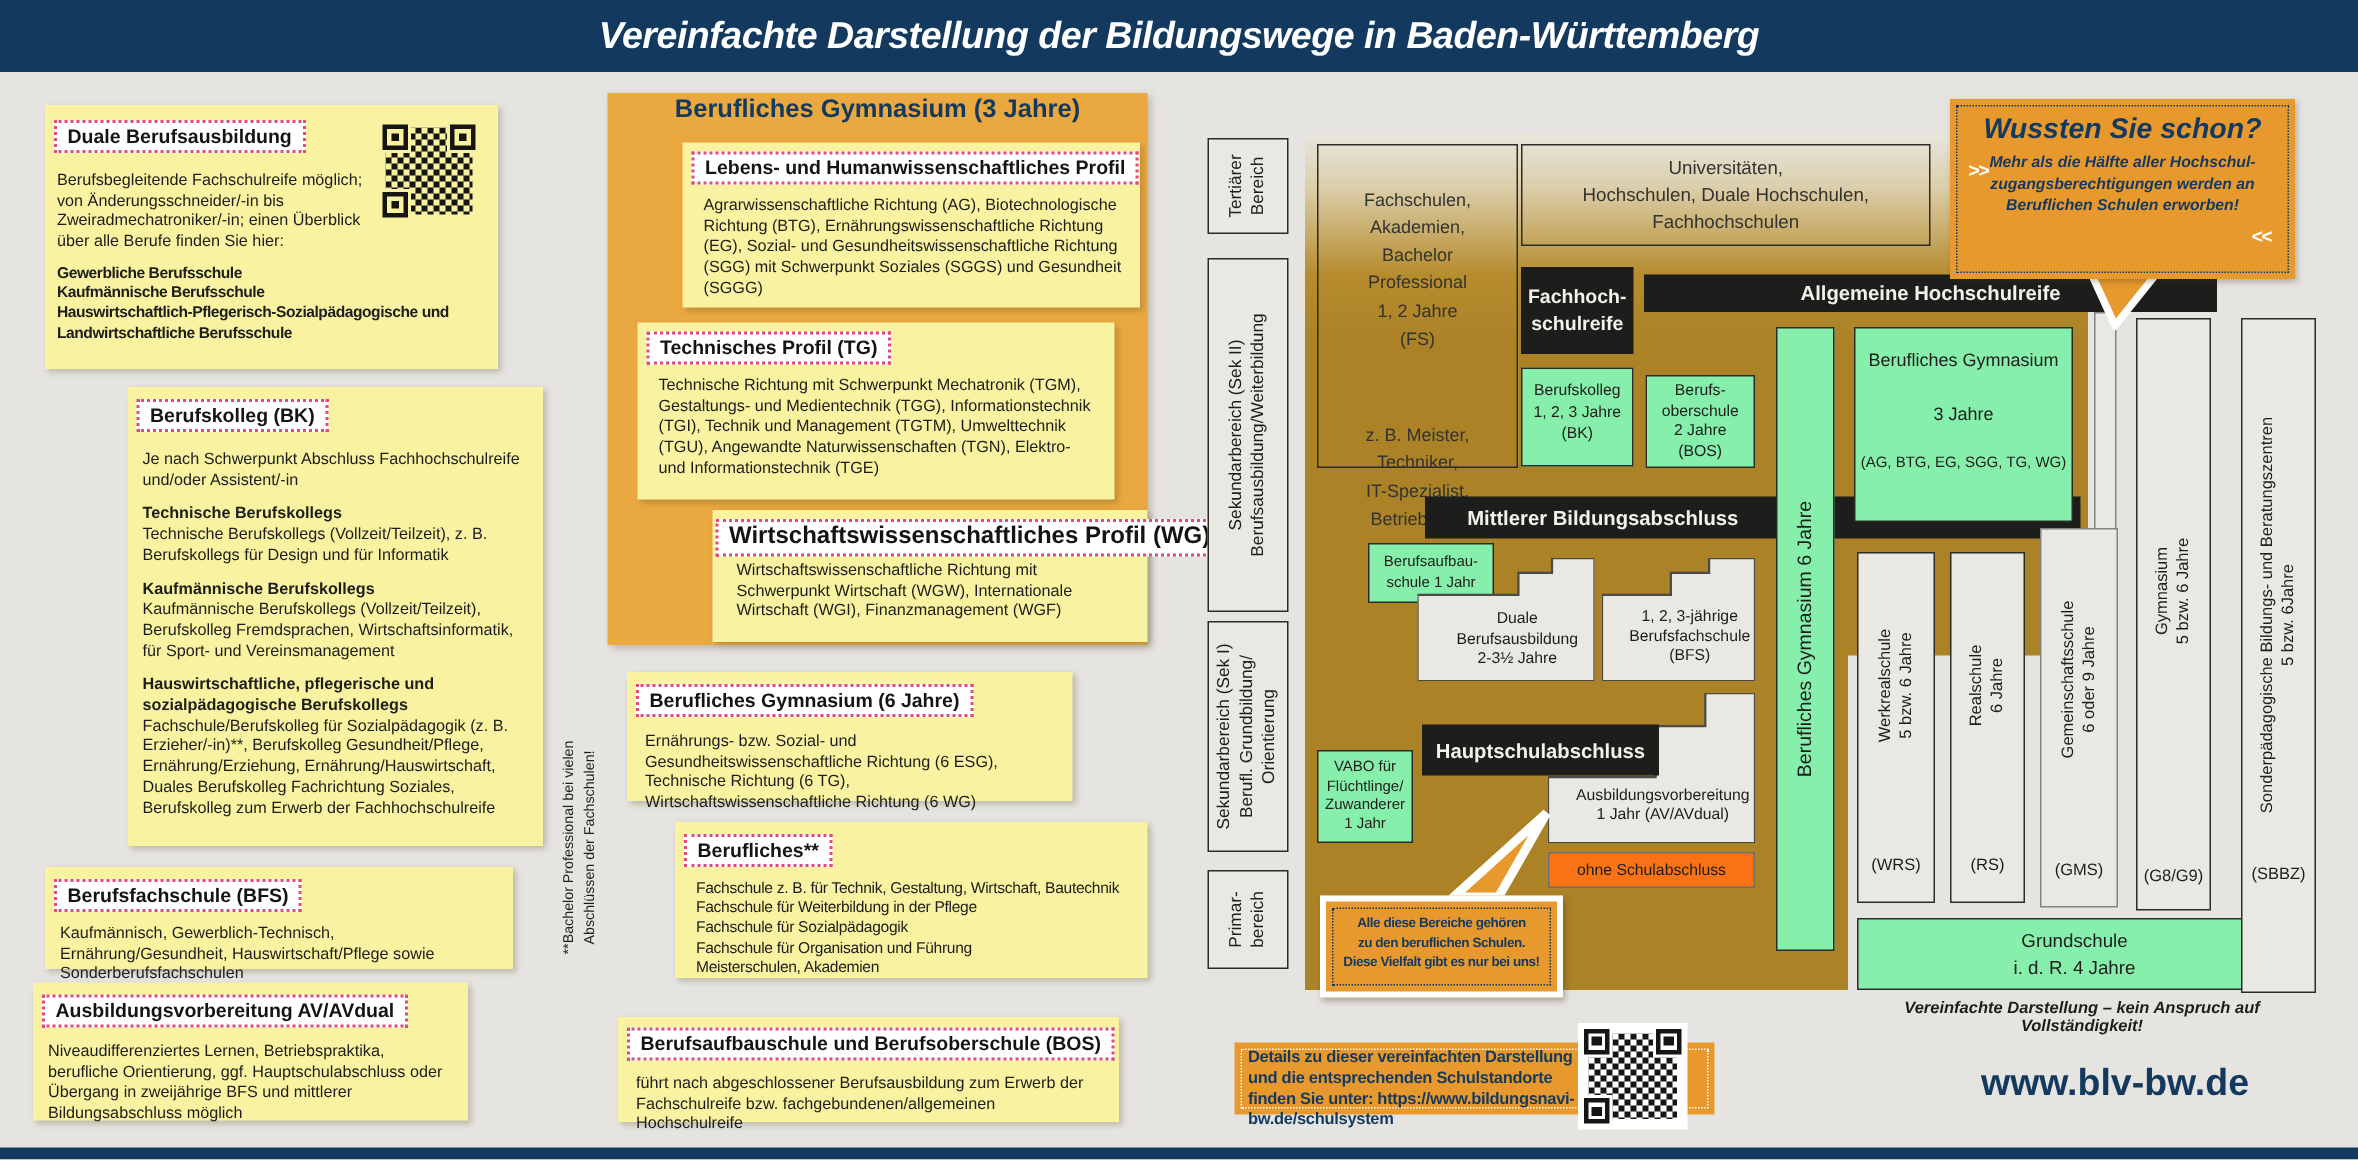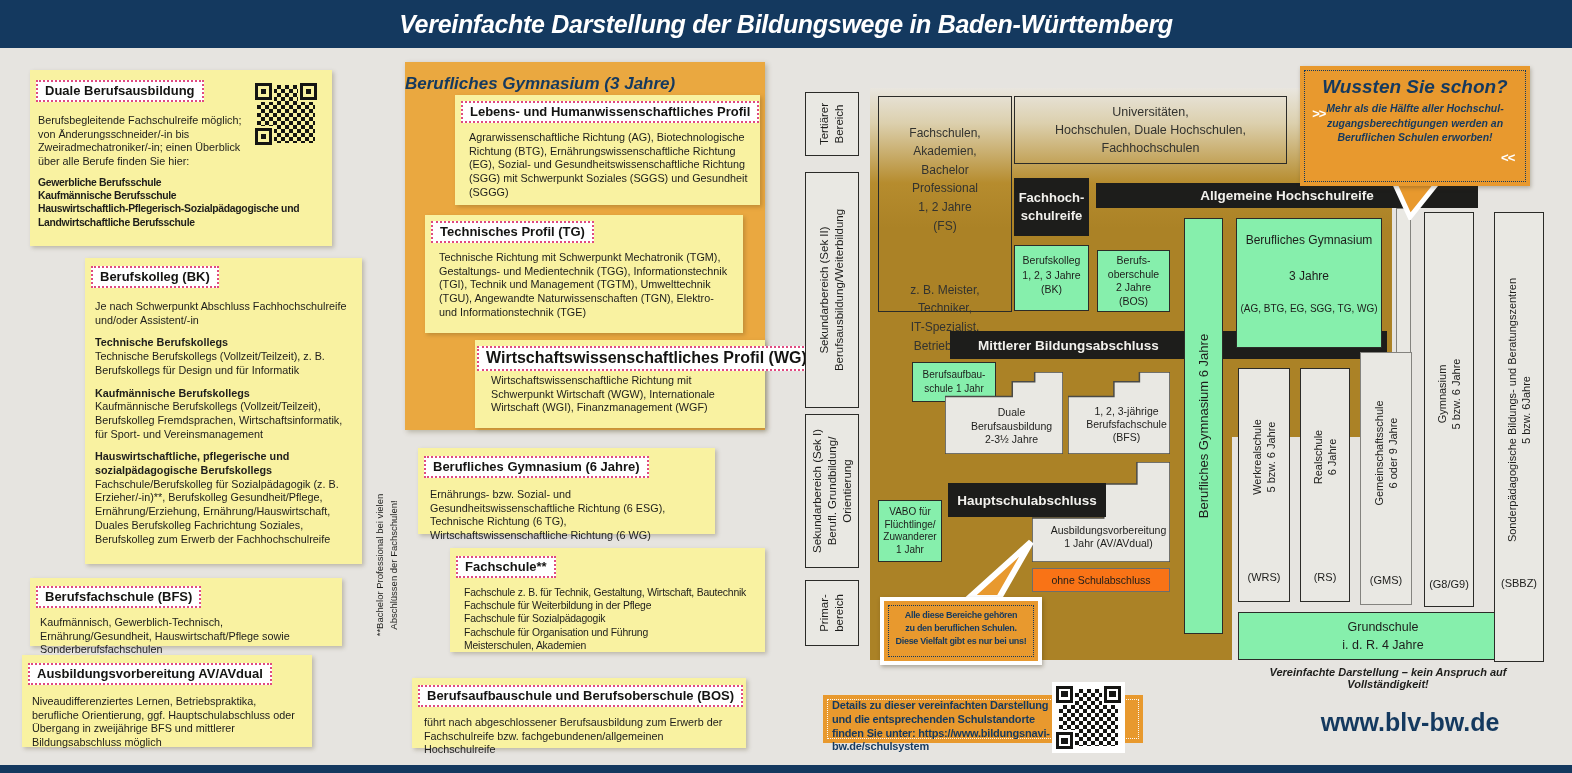--- a/index.html
+++ b/index.html
@@ -14,22 +14,22 @@
   .ylw{background:#f9f2a1;box-shadow:2px 2px 4px rgba(80,70,30,.28);}
   .chip{display:inline-block;background:#fff;border:2px dotted #e04a80;padding:1px 7px 2px;
         font-weight:700;font-size:13px;color:#141412;white-space:nowrap;}
   .body{font-size:10.8px;line-height:1.27;color:#1d1d1b;}
   .bold{font-weight:700;}
   .pre{white-space:pre-line;}
   .m0{margin:0;}
   .mb{margin:0 0 9px 0;}
   
   .panel{background:#eaa840;box-shadow:2px 2px 5px rgba(80,70,30,.3);}
-  .panel .ph{position:absolute;left:0;top:12px;width:100%;text-align:left;color:#14395f;
-             font-size:17px;font-weight:700;font-style:italic;}
+  .panel .ph{position:absolute;left:0;top:1px;width:100%;text-align:center;color:#14395f;
+             font-size:17px;font-weight:700;}
   
   .gold{background:linear-gradient(180deg,#e9e6df 0px,#dcd0ae 35px,#b68c2e 95px,#ab8226 140px,#ab8226 100%);
         clip-path:polygon(0 0,522px 0,522px 349px,362px 349px,362px 572px,0 572px);}
   .lightbox{background:#86efac;border:1.5px solid #2b2b28;}
   .blackbar{background:#1d1d1b;color:#f2f1ed;font-weight:700;display:flex;align-items:center;justify-content:center;}
   .tbox{border:1.5px solid #2b2b28;color:#33332f;}
   .ctr{text-align:center;}
   .lvl{background:#e9e8e3;border:1.5px solid #2b2b28;}
   .vtext{position:absolute;left:50%;top:50%;transform:translate(-50%,-50%) rotate(-90deg);
          text-align:center;white-space:pre-line;line-height:1.3;}
@@ -125,21 +125,21 @@
     <div class="chip" style="position:absolute;left:2px;top:6px;font-size:16px">Wirtschaftswissenschaftliches Profil (WG)</div>
     <div class="abs body" style="left:16px;top:34px;width:262px">Wirtschaftswissenschaftliche Richtung mit Schwerpunkt Wirtschaft (WGW), Internationale Wirtschaft (WGI), Finanzmanagement (WGF)</div>
   </div>
 
   <div class="abs ylw" style="left:418px;top:448px;width:297px;height:86px">
     <div class="chip" style="position:absolute;left:6px;top:8px">Berufliches Gymnasium (6 Jahre)</div>
     <div class="abs body" style="left:12px;top:40px;width:276px">Ernährungs- bzw. Sozial- und Gesundheitswissenschaftliche Richtung (6 ESG), Technische Richtung (6 TG), Wirtschaftswissenschaftliche Richtung (6 WG)</div>
   </div>
 
   <div class="abs ylw" style="left:450px;top:548px;width:315px;height:104px">
-    <div class="chip" style="position:absolute;left:6px;top:8px">Fachschule**</div>
+    <div class="chip" style="position:absolute;left:6px;top:8px">Berufliches**</div>
     <div class="abs body pre" style="left:14px;top:38px;width:296px;font-size:10.4px;letter-spacing:-.2px">Fachschule z. B. für Technik, Gestaltung, Wirtschaft, Bautechnik
 Fachschule für Weiterbildung in der Pflege
 Fachschule für Sozialpädagogik
 Fachschule für Organisation und Führung
 Meisterschulen, Akademien</div>
   </div>
 
   <div class="abs" style="left:372px;top:430px;width:30px;height:270px">
     <div class="vtext" style="width:268px;font-size:9.5px;line-height:1.5">**Bachelor Professional bei vielen
 Abschlüssen der Fachschulen!</div>

